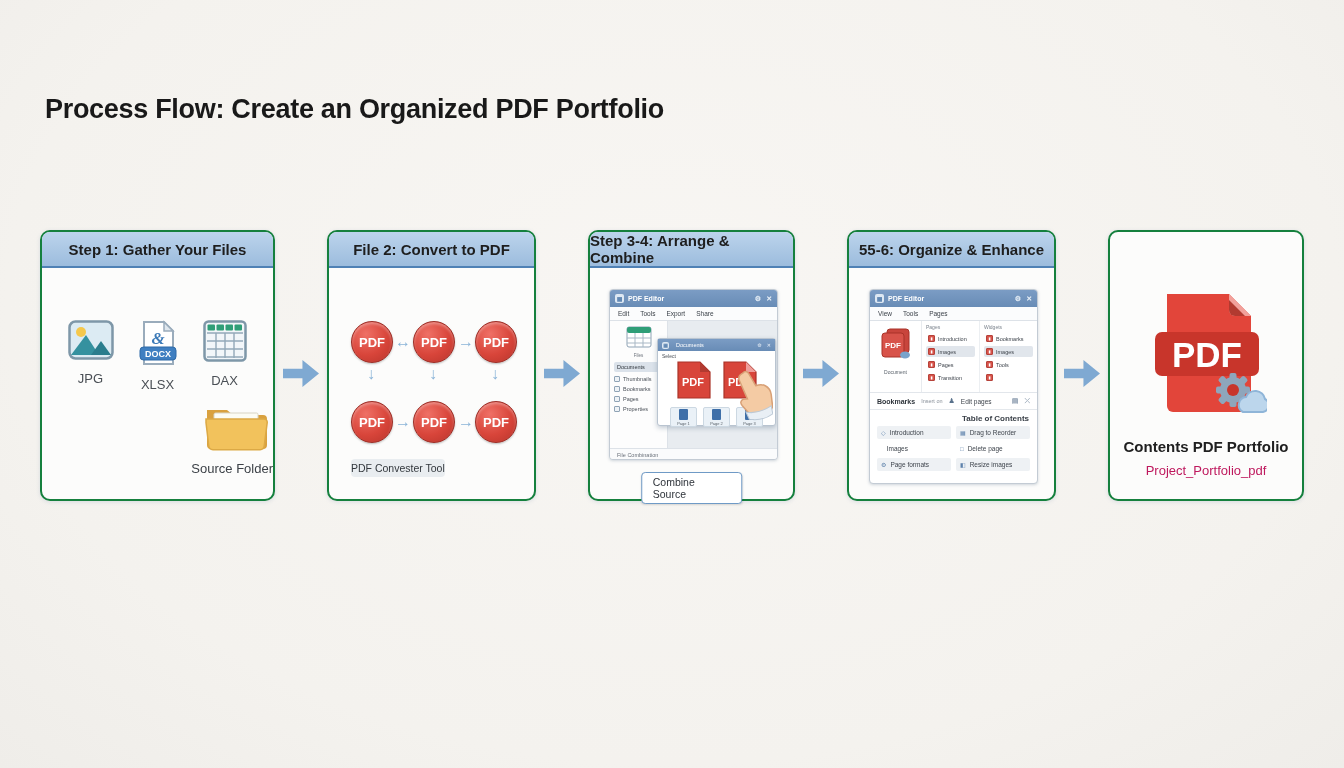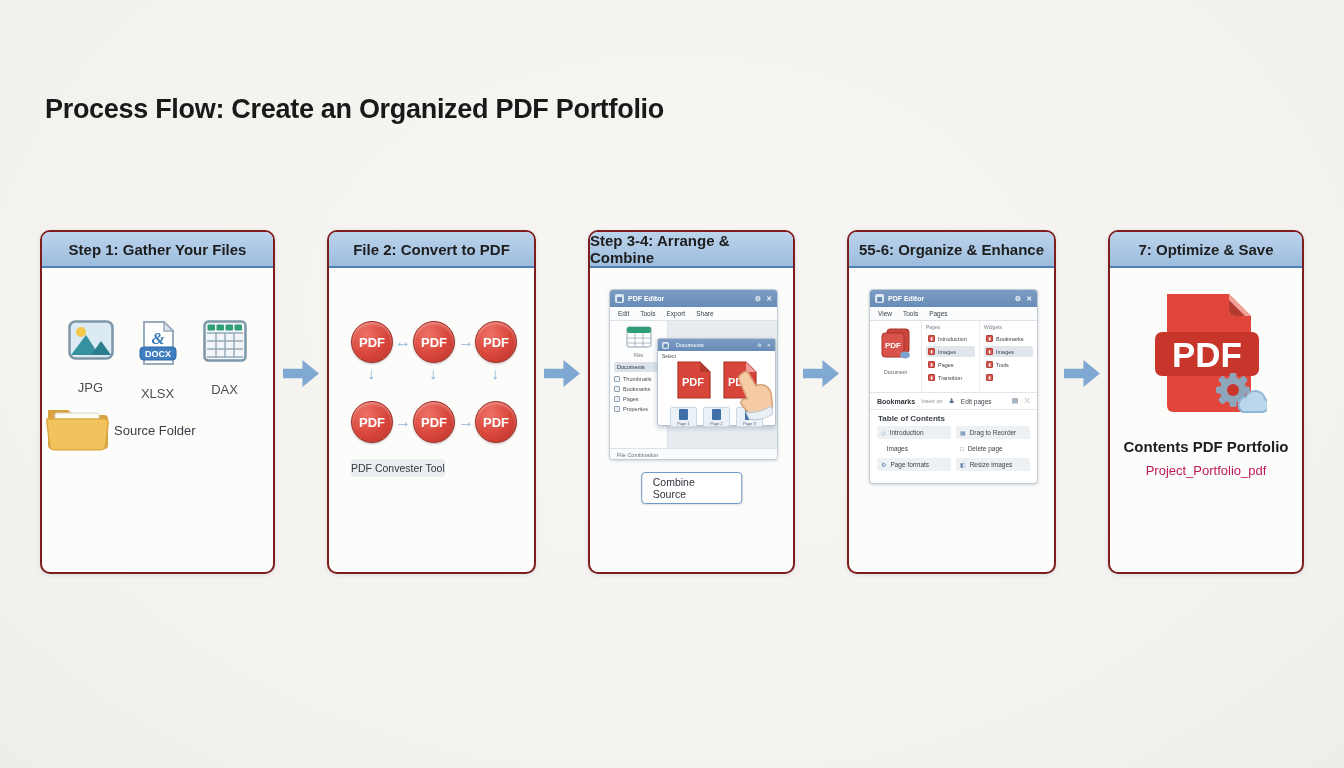--- a/index.html
+++ b/index.html
@@ -8,37 +8,37 @@
     font-family:"Liberation Sans", sans-serif;
     background:radial-gradient(ellipse at 50% 40%, #f8f6f3 0%, #f4f2ee 70%, #efede9 100%);
     position:relative; overflow:hidden;
   }
   .page-title {
     position:absolute; left:45px; top:94px;
     font-size:27px; font-weight:700; color:#191919; letter-spacing:-0.3px;
   }
   .flow { position:absolute; left:40px; top:230px; display:flex; align-items:flex-start; }
   .card {
-    background:#fcfcfb; border:2px solid #7f1d1d; border-radius:10px;
-    height:344px; position:relative; box-shadow:0 1px 4px rgba(90,120,160,.18);
+    background:#fcfcfb; border:2px solid #15803d; border-radius:10px;
+    height:271px; position:relative; box-shadow:0 1px 4px rgba(90,120,160,.18);
   }
   .card-header {
     background:linear-gradient(#bcd4ec,#9cbcdd); border-bottom:2px solid #4f81b5;
     border-radius:8px 8px 0 0; height:36px; display:flex; align-items:center; justify-content:center;
     font-size:15px; font-weight:700; color:#1e1e1e;
   }
   .flow-arrow { width:36px; height:27px; margin:130px 8px 0 8px; background:#7fa9d2;
     clip-path:polygon(0 32%, 54% 32%, 54% 0, 100% 50%, 54% 100%, 54% 68%, 0 68%); }
 
   
   .c1 { width:235px; }
   .file-row { position:absolute; top:88px; left:0; right:0; display:flex; justify-content:center; gap:17px; }
   .file-item { display:flex; flex-direction:column; align-items:center; width:50px; }
-  .file-item .lbl { margin-top:16px; font-size:13px; color:#4a4f55; }
-  .folder-wrap { position:absolute; top:168px; left:0; right:0; display:flex; flex-direction:row; align-items:center; }
+  .file-item .lbl { margin-top:7px; font-size:13px; color:#4a4f55; }
+  .folder-wrap { position:absolute; top:168px; left:0; right:0; display:flex; flex-direction:column; align-items:flex-end; }
   .folder-wrap .lbl { margin-top:5px; font-size:13px; color:#3c4147; }
 
   
   .c2 { width:209px; }
   .pdf-circle {
     position:absolute; width:42px; height:42px; border-radius:50%;
     background:radial-gradient(circle at 35% 30%, #ef7066 0%, #d8453a 55%, #b7342b 100%);
     border:1px solid #9c2d25; display:flex; align-items:center; justify-content:center;
     box-shadow:inset 0 2px 3px rgba(255,255,255,.35), 0 1px 2px rgba(0,0,0,.25);
     color:#fff; font-weight:700; font-size:13px;
@@ -101,21 +101,21 @@
   .w4-row { display:flex; align-items:center; gap:3px; font-size:5.5px; color:#3e444c; padding:2px 2px; border-radius:2px; margin-bottom:2px; }
   .w4-row.hl { background:#e1e6ec; }
   .w4-row .rsq { width:7px; height:7px; background:#d8534a; border:1px solid #b6423a; border-radius:1px; flex:none;
     color:#fff; font-size:4px; display:flex; align-items:center; justify-content:center; }
   .w4-toolbar { display:flex; align-items:center; gap:6px; padding:4px 7px; border-bottom:1px solid #e4e8ec; }
   .w4-toolbar .b { font-size:7px; font-weight:700; color:#2f353c; }
   .w4-toolbar .m { font-size:5.5px; color:#8a919a; }
   .w4-toolbar .a { font-size:6.5px; color:#3e444c; }
   .w4-toolbar .ic { font-size:7px; color:#5a728c; }
   .w4-toolbar .sp { margin-left:auto; }
-  .toc-title { font-size:8px; font-weight:700; color:#3a4048; padding:4px 8px 3px; }
+  .toc-title { font-size:8px; font-weight:700; color:#3a4048; padding:4px 8px 3px;text-align:right; }
   .toc-grid { display:grid; grid-template-columns:1fr 1fr; gap:3px 5px; padding:0 7px; }
   .toc-item { display:flex; align-items:center; gap:4px; font-size:6.5px; color:#3e444c;
     background:#eef1f4; border-radius:2px; padding:3px 4px; }
   .toc-item.plain { background:transparent; }
   .toc-item .tic { color:#5e82ab; font-size:6px; }
 
   
   .c5 { width:196px; }
   .c5-icon { position:absolute; top:58px; left:50%; transform:translateX(-50%); }
   .c5-caption { position:absolute; top:206px; width:100%; text-align:center; font-size:15px; font-weight:700; color:#202020; }
@@ -431,21 +431,20 @@
             <span class="tic">◧</span>
             <span>Resize images</span>
           </div>
       </div>
     </div>
   </div>
 
   <div class="flow-arrow"></div>
 
   <div class="card c5">
-    <div class="card-header">7: Optimize &amp; Save</div>
     <span class="c5-icon">
       <svg width="122" height="132" viewBox="0 0 122 132">
         <path d="M22 4 H84 L106 26 V116 a6 6 0 0 1 -6 6 H28 a6 6 0 0 1 -6 -6 Z" fill="#e2453a"></path>
         <path d="M84 4 L106 26 H90 a6 6 0 0 1 -6 -6 Z" fill="#f2a09a"></path>
         <path d="M84 10 L100 26 H90 a6 6 0 0 1 -6 -6 Z" fill="#b23a30"></path>
         <rect x="10" y="42" width="104" height="44" rx="7" fill="#c8352b"></rect>
         <text x="62" y="77" text-anchor="middle" font-family="Liberation Sans, sans-serif" font-size="35" fill="#ffffff" font-weight="700">PDF</text>
         <g>
           <circle cx="88" cy="100" r="13" fill="#8ea6bc"></circle>
           <g fill="#8ea6bc">

